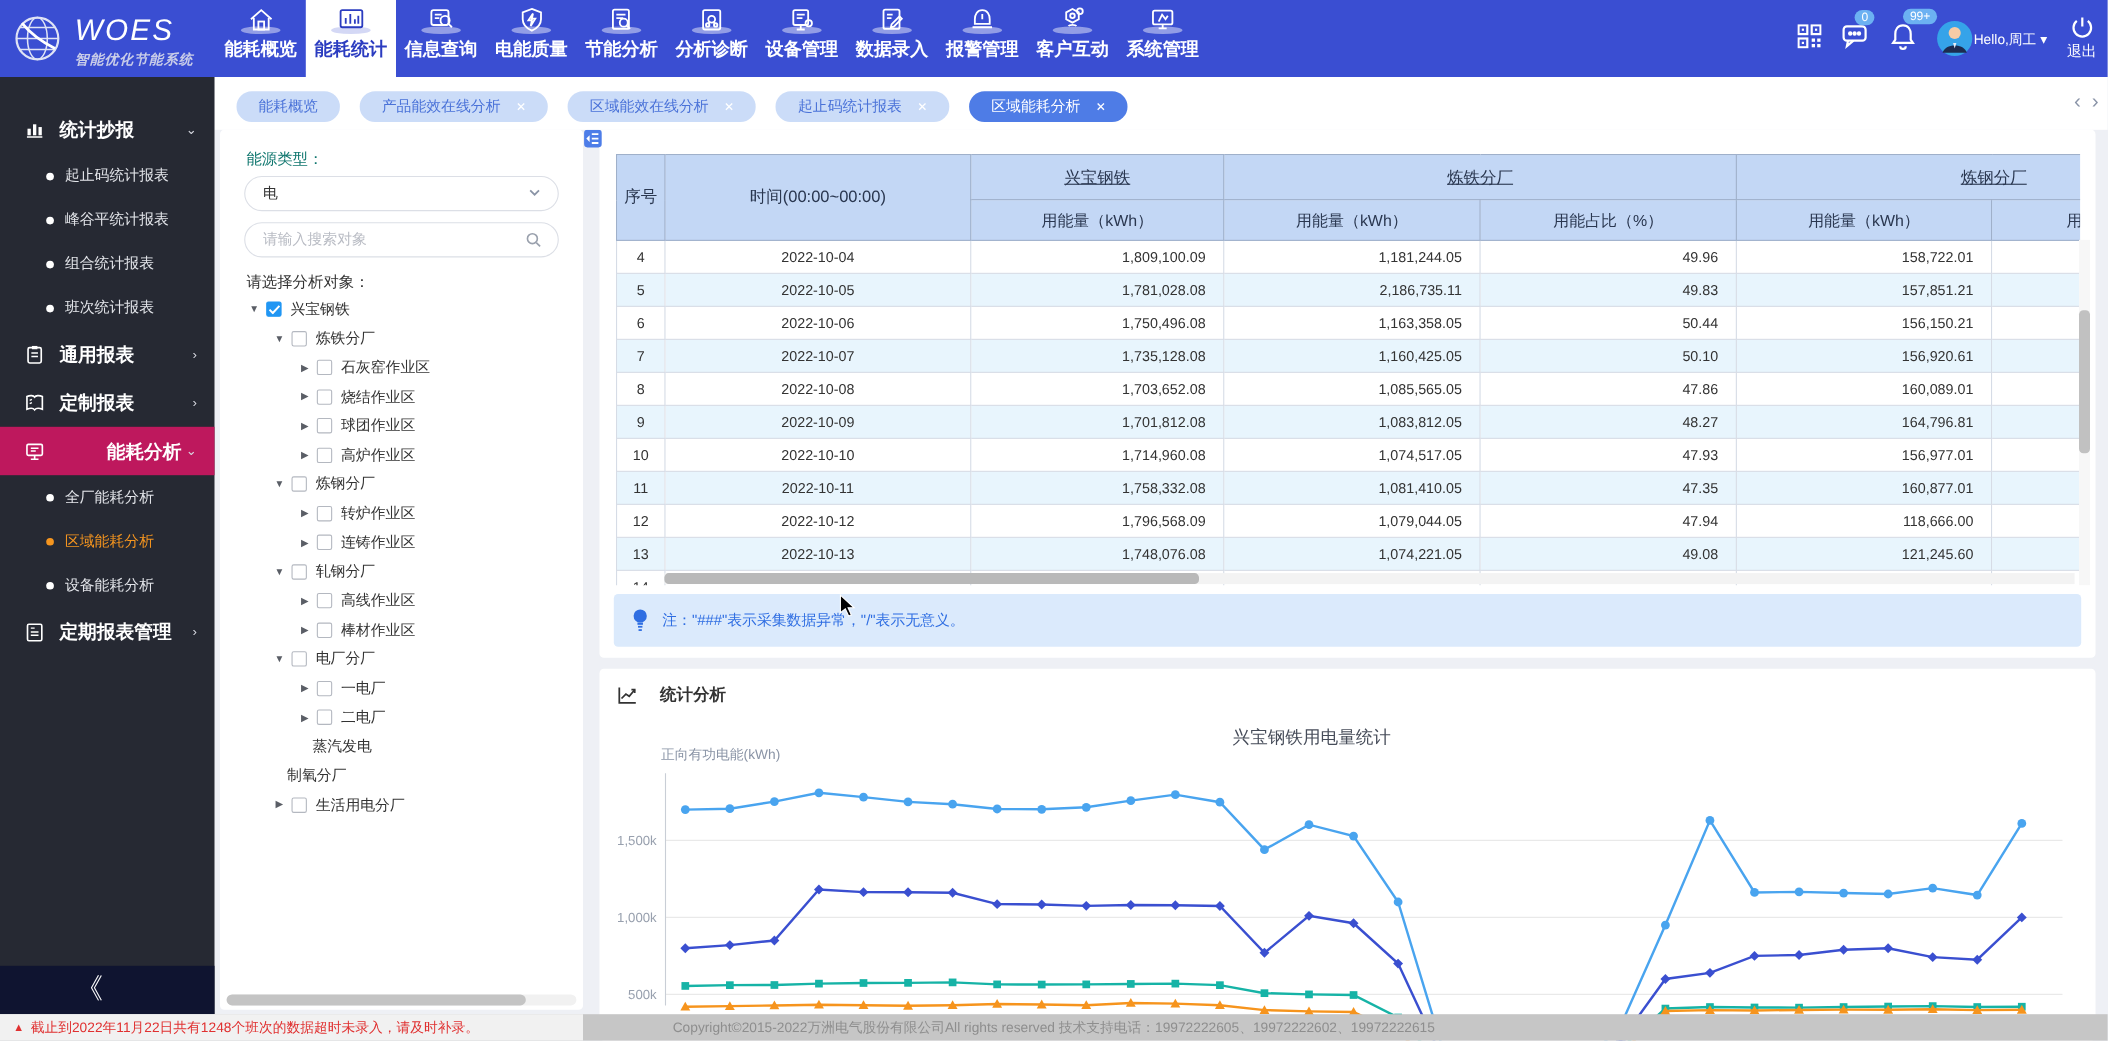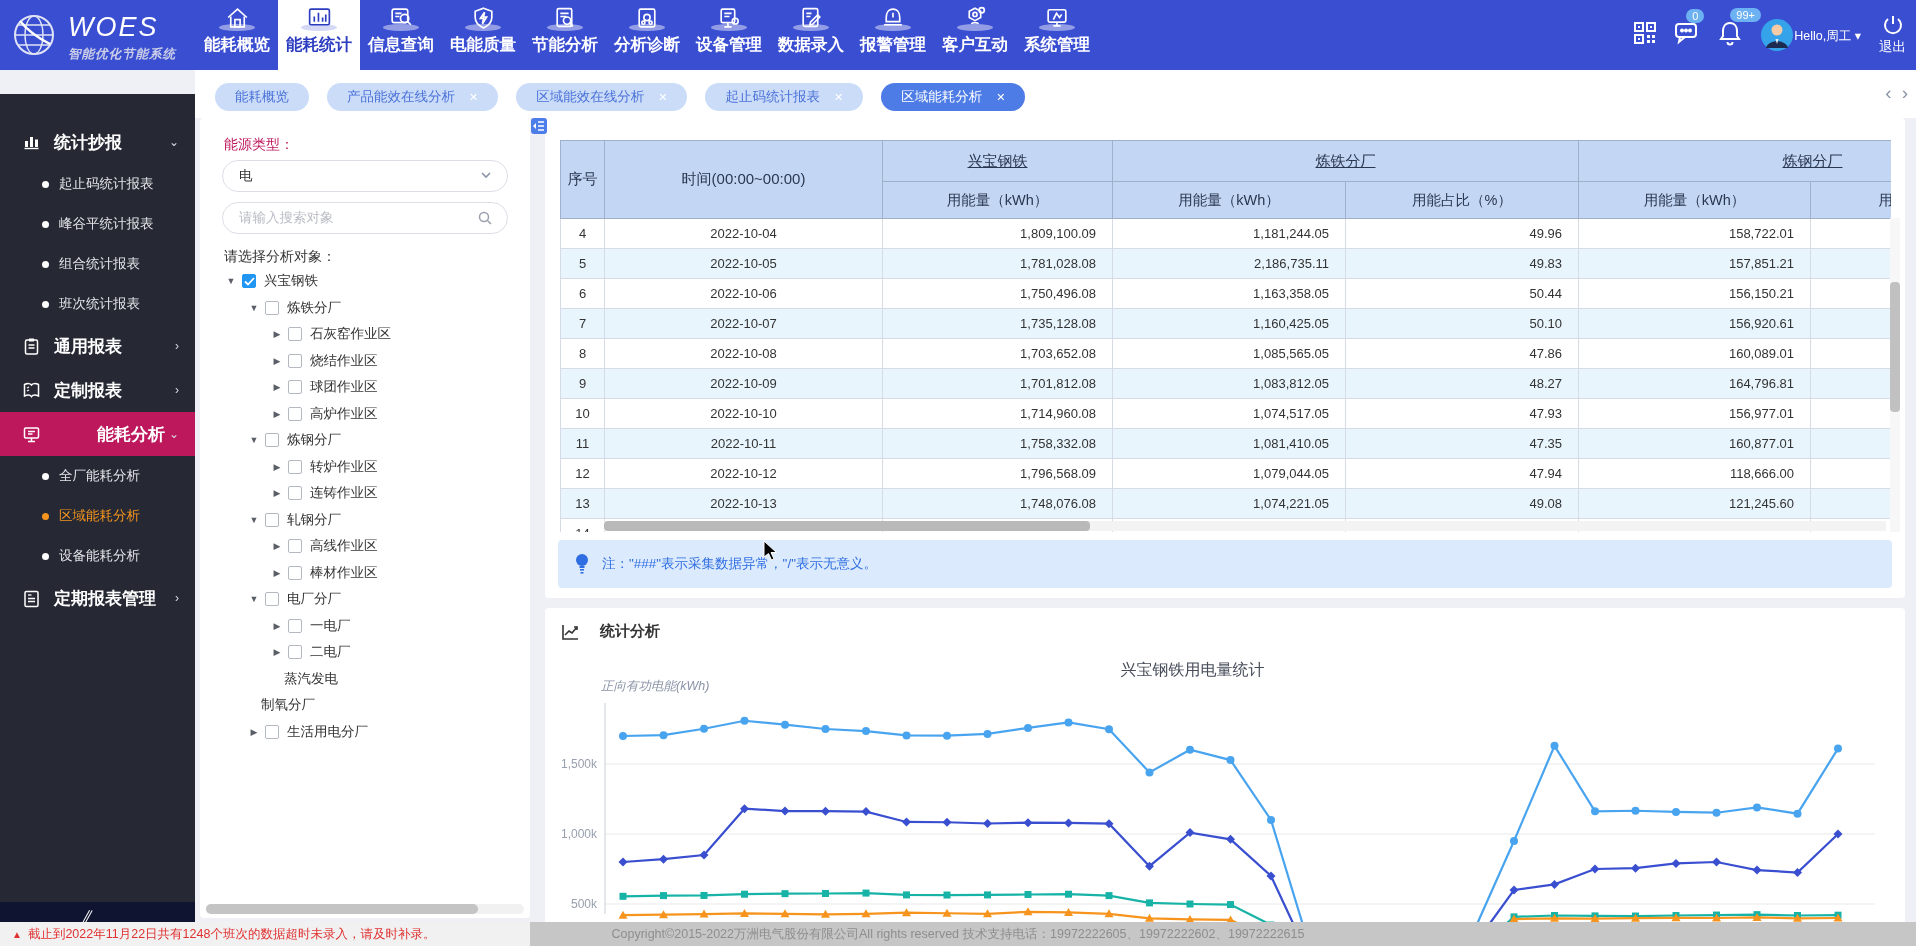--- a/index.html
+++ b/index.html
@@ -30,37 +30,37 @@
   
   #tabbar { position:absolute; left:195px; top:70px; width:1721px; height:48px; background:#fff; z-index:20; }
   #tabs { position:absolute; left:20px; top:13px; display:flex; gap:18px; }
   .tab-pill { height:28px; border-radius:14px; background:#cbdcf8; color:#4a72d8; font-size:13.5px;
     display:flex; align-items:center; padding:0 20px; cursor:pointer; white-space:nowrap; }
   .tab-pill .x { margin-left:14px; color:#fff; font-size:11px; }
   .tab-pill.active { background:#4e7ce6; color:#fff; }
   #tab-arrows { position:absolute; right:8px; top:12px; color:#8a94a8; font-size:19px; display:flex; gap:10px; cursor:pointer; }
 
   
-  #sidebar { position:absolute; left:0; top:70px; width:195px; height:852px; background:#262933; z-index:25;margin-top:24px; }
+  #sidebar { position:absolute; left:0; top:70px; width:195px; height:852px; background:#262933; z-index:25; }
   #sidebar-menu { padding-top:26px; }
   .sb-group { height:44px; display:flex; align-items:center; padding-left:22px; color:#fff;
     font-size:17px; font-weight:bold; cursor:pointer; position:relative; }
   .sb-group svg { margin-right:13px; }
   .sb-group .chev { position:absolute; right:16px; font-size:12px; font-weight:normal; color:#d8dae2; }
   .sb-group.active { background:#be185d;gap:43px; }
   .sb-child { height:40px; display:flex; align-items:center; padding-left:42px; color:#e3e5ea; font-size:13.5px; cursor:pointer; }
   .sb-child .dot { width:7px; height:7px; border-radius:50%; background:#fff; margin-right:10px; }
   .sb-child.active { color:#f5951f; }
   .sb-child.active .dot { background:#f5951f; }
   #sidebar-collapse { position:absolute; left:0; top:808px; width:195px; height:44px; background:#0f1430;
     color:#fff; font-size:26px; line-height:40px; padding-left:68px; cursor:pointer; }
 
   
   #filter-card { position:absolute; left:200px; top:118px; width:330px; height:800px; background:#fff; border-radius:4px; z-index:5; }
-  #energy-type-label { position:absolute; left:24px; top:18px; font-size:14px; color:#be185d; }
+  #energy-type-label { position:absolute; left:24px; top:18px; font-size:14px; color:#0f766e; }
   .field { position:absolute; left:22px; width:286px; height:32px; border:1px solid #dcdfe6; border-radius:16px;
     display:flex; align-items:center; padding:0 16px; font-size:13.5px; background:#fff; cursor:pointer; }
   #energy-select { top:42px; color:#333; }
   #search-input { top:84px; color:#b9bcc4; }
   .field .right-ico { position:absolute; right:14px; top:7px; }
   #tree-label { position:absolute; left:24px; top:130px; font-size:14px; color:#333; }
   #tree { position:absolute; left:0; top:150px; width:330px; }
   .tree-row { height:26.5px; display:flex; align-items:center; font-size:13.5px; color:#333; cursor:pointer; }
   .tree-arrow { width:14px; font-size:9px; color:#5a5e66; text-align:center; flex:0 0 14px; }
   .tree-cb { width:14px; height:14px; border:1px solid #b4b8c0; border-radius:2px; margin:0 8px 0 4px;
@@ -91,21 +91,21 @@
   #note-strip { position:absolute; left:13px; top:422px; width:1334px; height:48px; background:#dbeafc; border-radius:4px;
     display:flex; align-items:center; }
   #note-strip svg { margin:0 12px 0 16px; }
   #note-text { font-size:13.5px; color:#2f6ee2; }
 
   
   #chart-card { position:absolute; left:545px; top:608px; width:1360px; height:338px; background:#fff; border-radius:4px; z-index:5; overflow:hidden; }
   #chart-header { position:absolute; left:16px; top:14px; display:flex; align-items:center; gap:8px; }
   #chart-header .t { font-size:15px; font-weight:bold; color:#333;margin-left:13px; }
   #chart-title { position:absolute; left:0; top:52px; width:1295px; text-align:center; font-size:16px; color:#464c59; z-index:3; }
-  #chart-ylabel { position:absolute; left:56px; top:70px; font-size:12.5px; color:#8a94a6; z-index:3;font-style:italic; }
+  #chart-ylabel { position:absolute; left:56px; top:70px; font-size:12.5px; color:#8a94a6; z-index:3; }
   #chart-svg { position:absolute; left:0; top:40px; }
 
   
   #footer { position:absolute; left:0; top:922px; width:1916px; height:24px; background:#c6c6c6; z-index:40; }
   #copyright { width:100%; text-align:center; line-height:24px; font-size:12.5px; color:#8e8e8e; }
   #footer-left { position:absolute; left:0; top:0; width:530px; height:24px; background:#f1f1f1; display:flex; align-items:center; }
   #footer-left .tri { color:#e03030; font-size:10px; margin:0 6px 0 12px; }
   #footer-left .warn { color:#e03030; font-size:12.5px; white-space:nowrap; }
 
   #cursor { position:absolute; left:763px; top:540px; z-index:99; }

